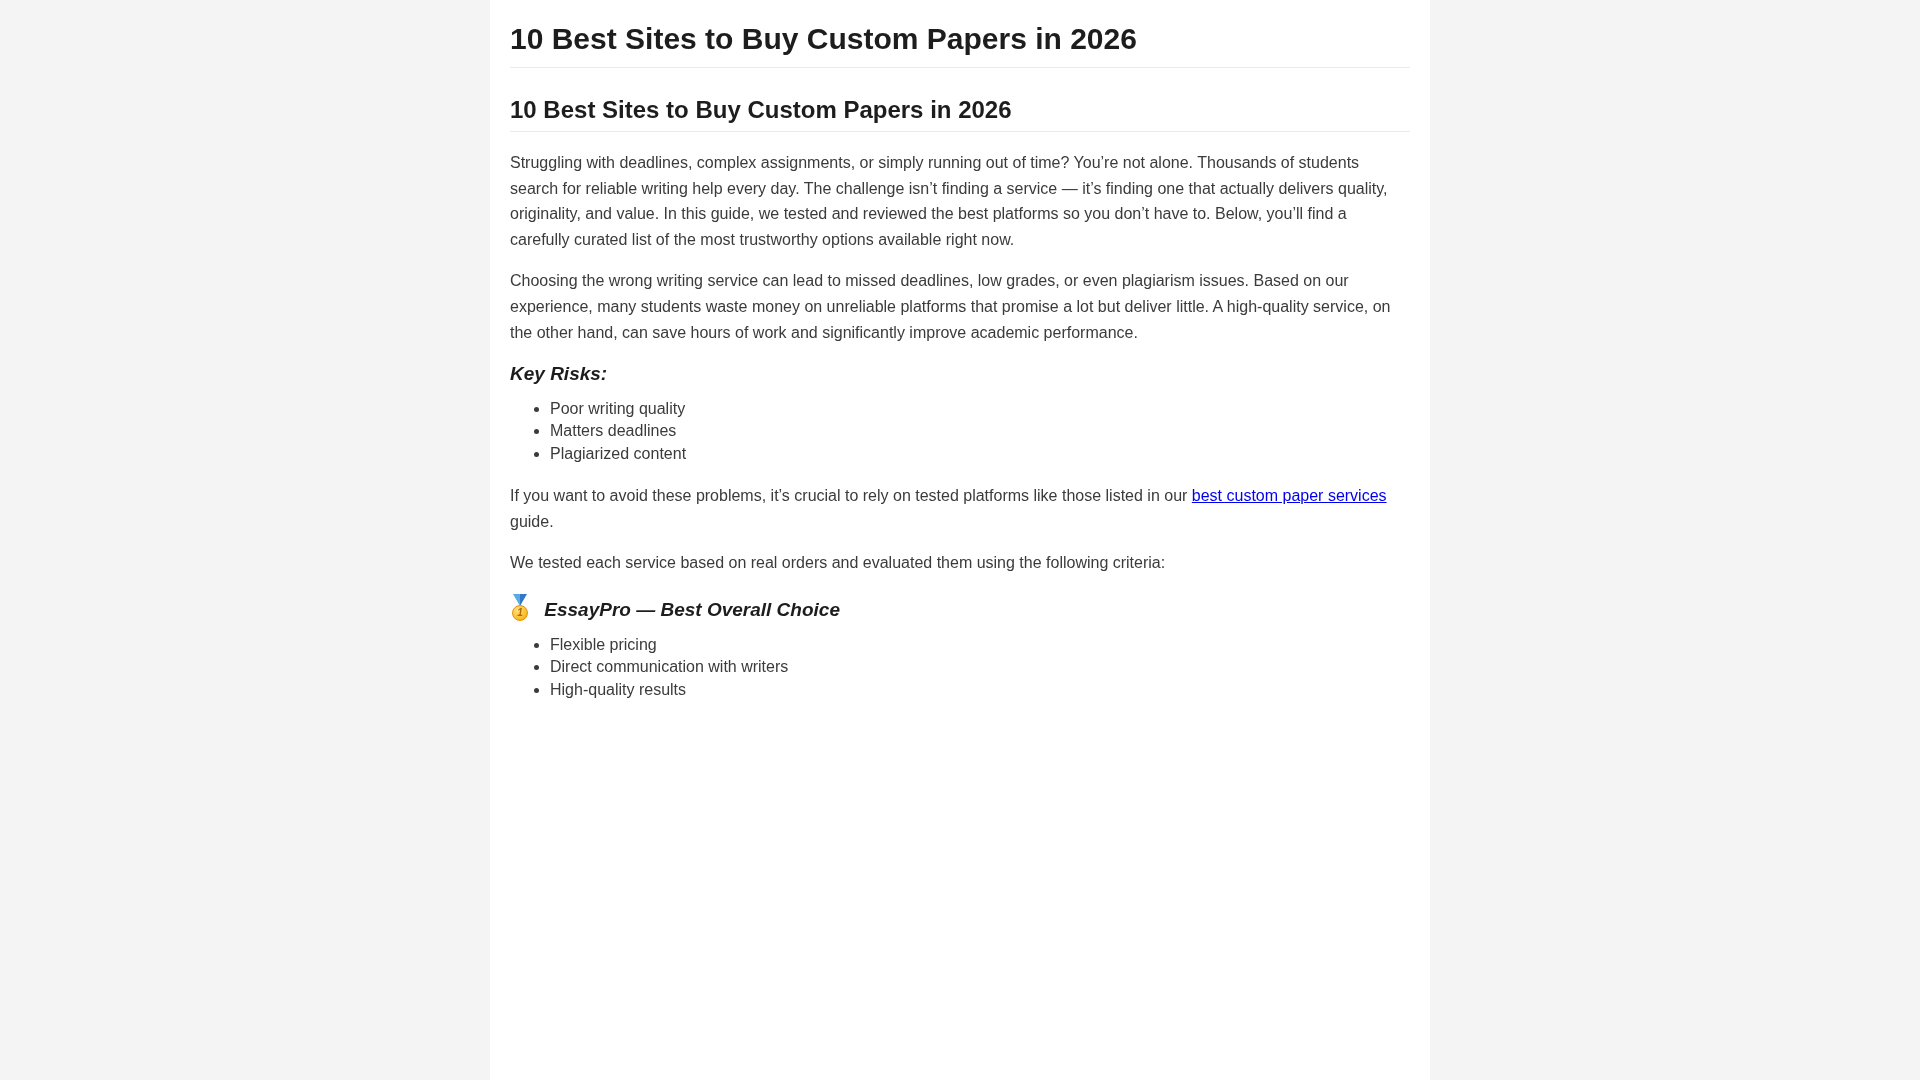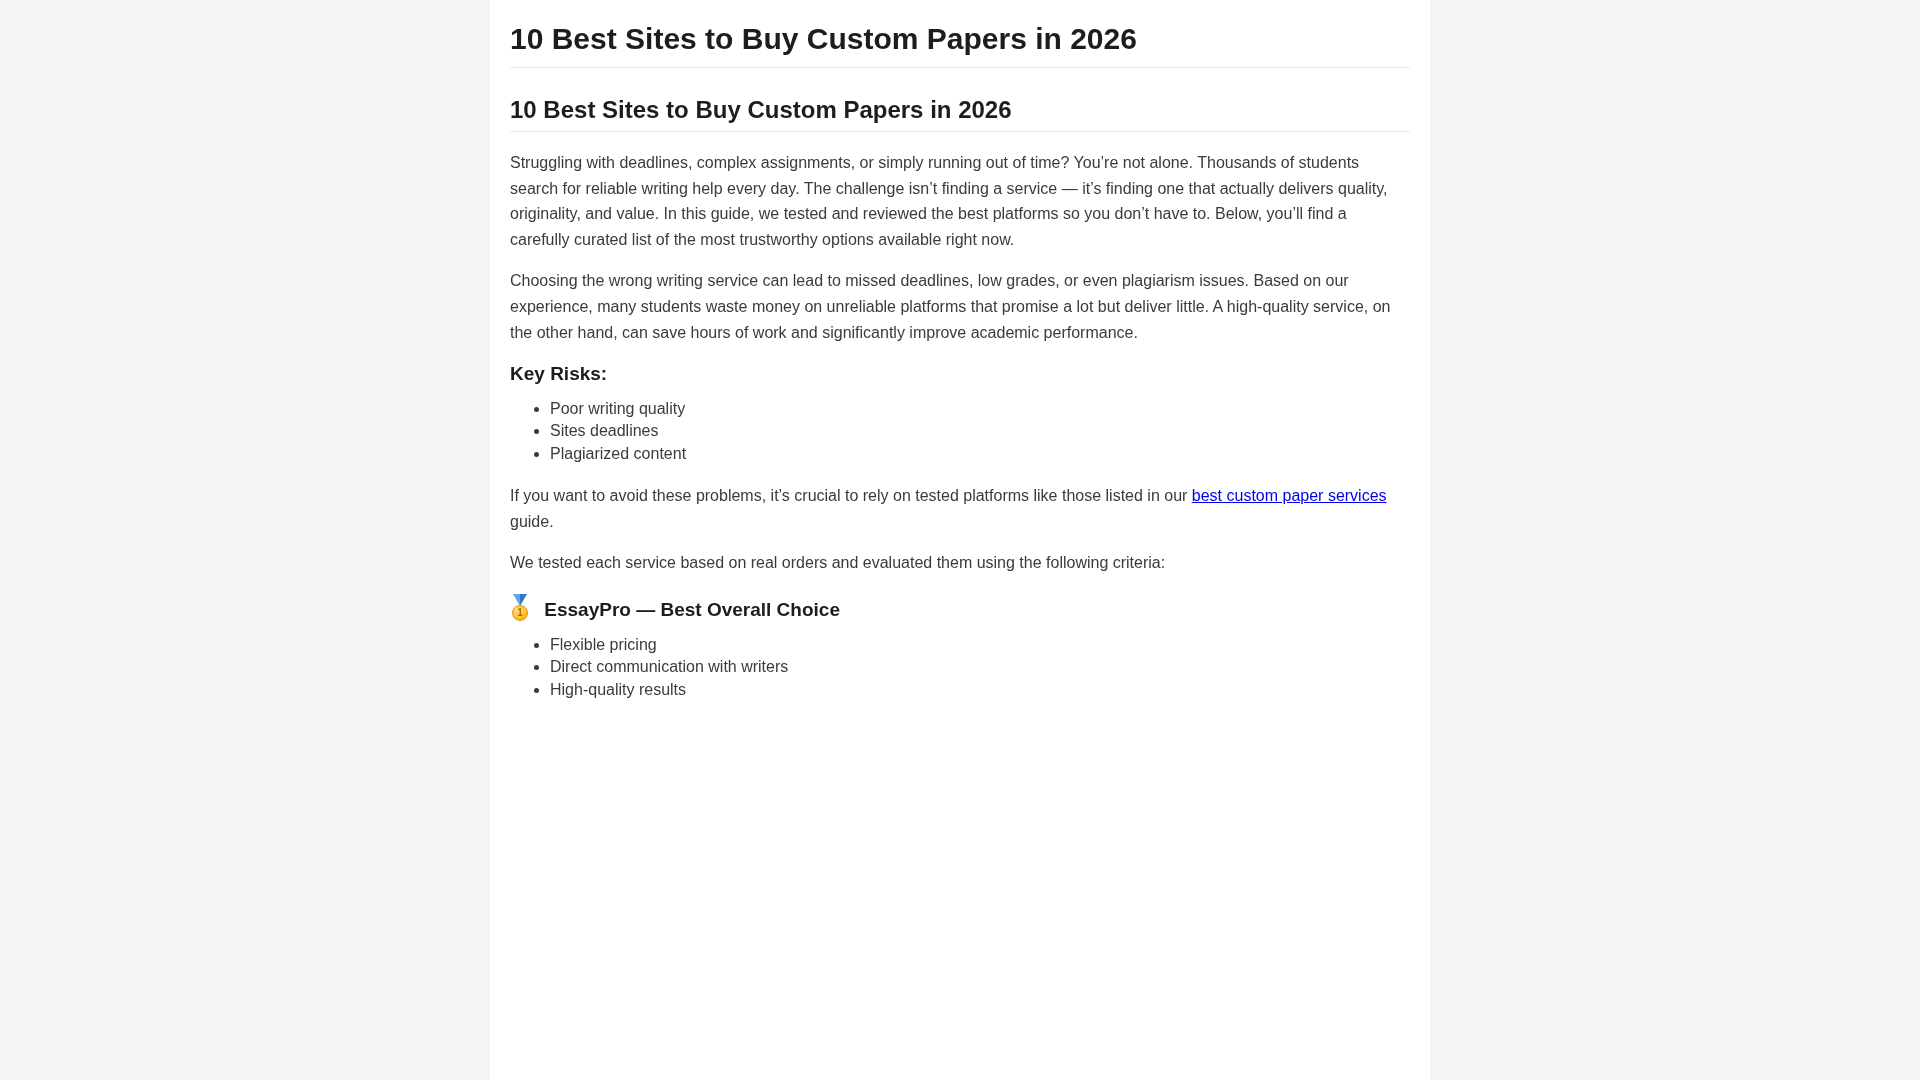--- a/index.html
+++ b/index.html
@@ -38,20 +38,21 @@
     margin: 28px 0 18px 0;
     padding-bottom: 8px;
     border-bottom: 1px solid #e9e9e9;
   }
   h3 {
     font-size: 19px;
     line-height: 1.2;
     color: #1d1d1d;
     font-weight: bold;
     margin: 18px 0 14px 0;
+    font-style: italic;
   }
   p {
     margin: 0 0 16px 0;
     line-height: 1.6;
   }
   ul {
     margin: 0 0 20px 0;
     padding-left: 40px;
     line-height: 1.15;
   }
@@ -108,21 +109,21 @@
 
   <p>Struggling with deadlines, complex assignments, or simply running out of time? You’re not alone. Thousands of students search for reliable writing help every day. The challenge isn’t finding a service — it’s finding one that actually delivers quality, originality, and value. In this guide, we tested and reviewed the best platforms so you don’t have to. Below, you’ll find a carefully curated list of the most trustworthy options available right now.</p>
 
 
   <p>Choosing the wrong writing service can lead to missed deadlines, low grades, or even plagiarism issues. Based on our experience, many students waste money on unreliable platforms that promise a lot but deliver little. A high-quality service, on the other hand, can save hours of work and significantly improve academic performance.</p>
 
   <h3>Key Risks:</h3>
 
   <ul>
     <li>Poor writing quality</li>
-    <li>Sites deadlines</li>
+    <li>Matters deadlines</li>
     <li>Plagiarized content</li>
   </ul>
 
   <p><span>If you want to avoid these problems, it’s crucial to rely on tested platforms like those listed in our </span><a href="#">best custom paper services</a><span> guide.</span></p>
 
 
   <p>We tested each service based on real orders and evaluated them using the following criteria:</p>
 
 
 

